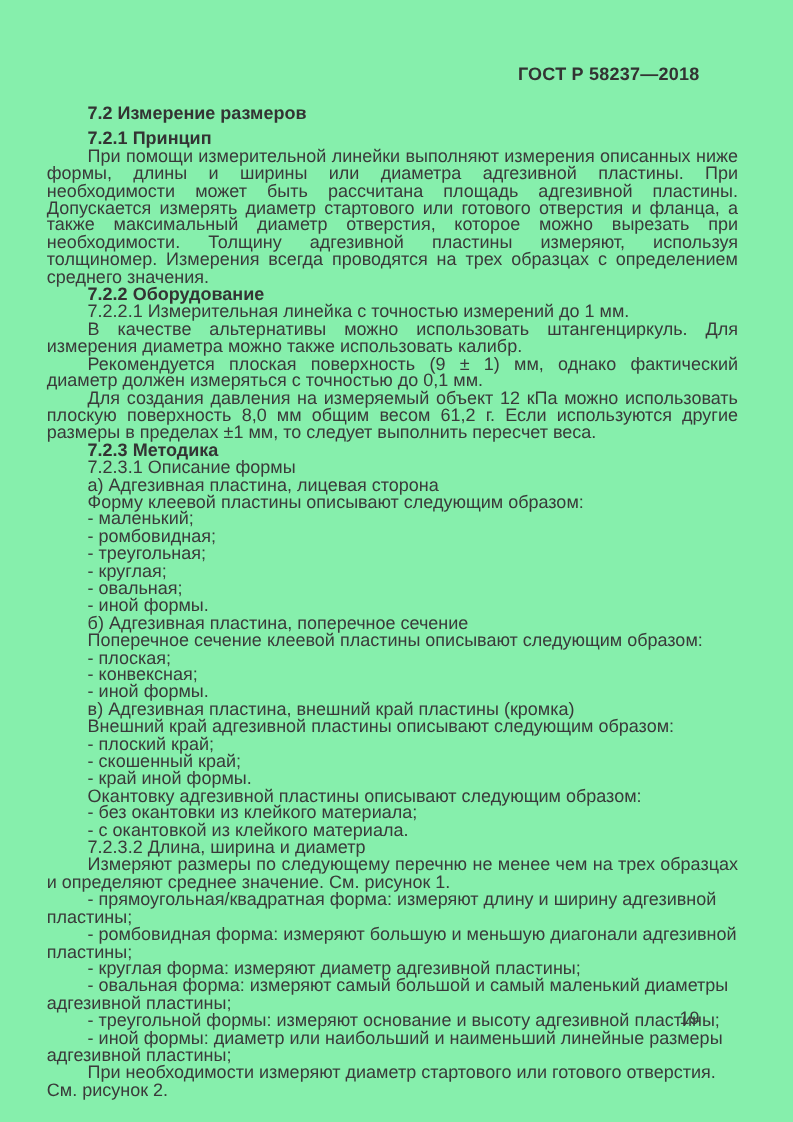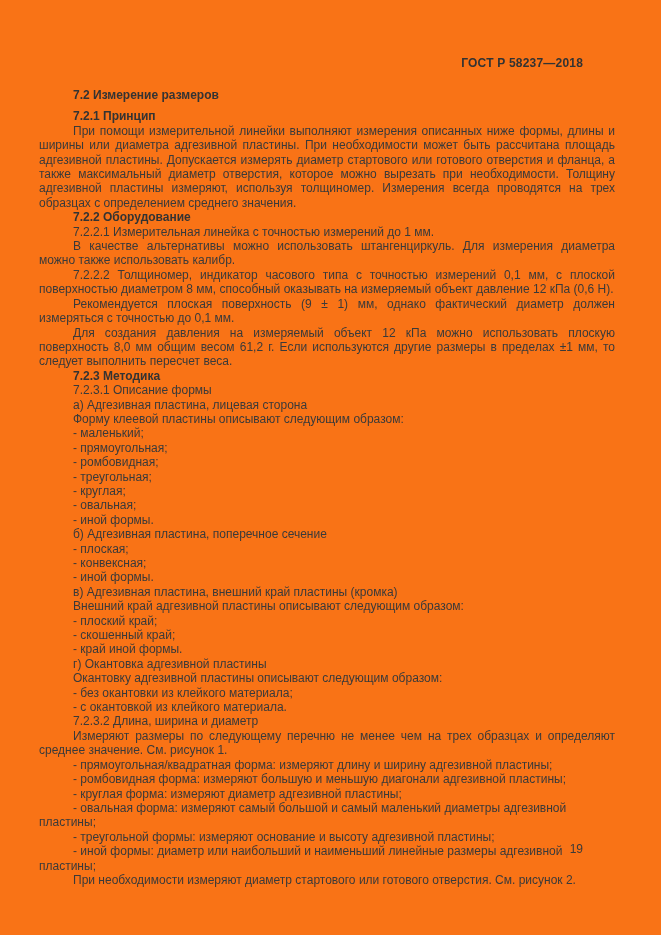--- a/index.html
+++ b/index.html
@@ -1,23 +1,23 @@
 <!DOCTYPE html>
 <html lang="ru"><head>
 <meta charset="utf-8">
 <style>
   html,body{margin:0;padding:0;background:#e9e9e7;}
   .doc{
     position:relative;
     width:661px;height:935px;
     margin:0 auto;
-    background:#f97316;
+    background:#86efac;
     color:#3a3a3a;
     font-family:"Liberation Sans", sans-serif;
-    font-size:12px;
+    font-size:15px;
     line-height:14.4px;
     overflow:hidden;
     box-shadow:0 0 4px rgba(0,0,0,.25);
   }
   .doc-header{
     position:absolute;
     top:56px;right:78px;
     font-weight:bold;
     color:#333;
     letter-spacing:.2px;
@@ -44,44 +44,42 @@
 <div class="doc">
   <div class="doc-header">ГОСТ Р 58237—2018</div>
 
   <div class="doc-content">
       <p class="block heading">7.2 Измерение размеров</p>
       <p class="block heading">7.2.1 Принцип</p>
       <p class="block para">При помощи измерительной линейки выполняют измерения описанных ниже формы, длины и ширины или диаметра адгезивной пластины. При необходимости может быть рассчитана площадь адгезивной пластины. Допускается измерять диаметр стартового или готового отверстия и фланца, а также максимальный диаметр отверстия, которое можно вырезать при необходимости. Толщину адгезивной пластины измеряют, используя толщиномер. Измерения всегда проводятся на трех образцах с определением среднего значения.</p>
       <p class="block heading">7.2.2 Оборудование</p>
       <p class="block line">7.2.2.1 Измерительная линейка с точностью измерений до 1 мм.</p>
       <p class="block para">В качестве альтернативы можно использовать штангенциркуль. Для измерения диаметра можно также использовать калибр.</p>
-      <p class="block para">7.2.2.2 Толщиномер, индикатор часового типа с точностью измерений 0,1 мм, с плоской поверхностью диаметром 8 мм, способный оказывать на измеряемый объект давление 12 кПа (0,6 Н).</p>
       <p class="block para">Рекомендуется плоская поверхность (9 ± 1) мм, однако фактический диаметр должен измеряться с точностью до 0,1 мм.</p>
       <p class="block para">Для создания давления на измеряемый объект 12 кПа можно использовать плоскую поверхность 8,0 мм общим весом 61,2 г. Если используются другие размеры в пределах ±1 мм, то следует выполнить пересчет веса.</p>
       <p class="block heading">7.2.3 Методика</p>
       <p class="block line">7.2.3.1 Описание формы</p>
       <p class="block line">а) Адгезивная пластина, лицевая сторона</p>
       <p class="block line">Форму клеевой пластины описывают следующим образом:</p>
       <p class="block item">-  маленький;</p>
-      <p class="block item">-  прямоугольная;</p>
       <p class="block item">-  ромбовидная;</p>
       <p class="block item">-  треугольная;</p>
       <p class="block item">-  круглая;</p>
       <p class="block item">-  овальная;</p>
       <p class="block item">-  иной формы.</p>
       <p class="block line">б) Адгезивная пластина, поперечное сечение</p>
+      <p class="block line">Поперечное сечение клеевой пластины описывают следующим образом:</p>
       <p class="block item">-  плоская;</p>
       <p class="block item">-  конвексная;</p>
       <p class="block item">-  иной формы.</p>
       <p class="block line">в) Адгезивная пластина, внешний край пластины (кромка)</p>
       <p class="block line">Внешний край адгезивной пластины описывают следующим образом:</p>
       <p class="block item">-  плоский край;</p>
       <p class="block item">-  скошенный край;</p>
       <p class="block item">-  край иной формы.</p>
-      <p class="block line">г) Окантовка адгезивной пластины</p>
       <p class="block line">Окантовку адгезивной пластины описывают следующим образом:</p>
       <p class="block item">-  без окантовки из клейкого материала;</p>
       <p class="block item">-  с окантовкой из клейкого материала.</p>
       <p class="block line">7.2.3.2 Длина, ширина и диаметр</p>
       <p class="block para">Измеряют размеры по следующему перечню не менее чем на трех образцах и определяют среднее значение. См. рисунок 1.</p>
       <p class="block item">-  прямоугольная/квадратная форма: измеряют длину и ширину адгезивной пластины;</p>
       <p class="block item">-  ромбовидная форма: измеряют большую и меньшую диагонали адгезивной пластины;</p>
       <p class="block item">-  круглая форма: измеряют диаметр адгезивной пластины;</p>
       <p class="block item">-  овальная форма: измеряют самый большой и самый маленький диаметры адгезивной пластины;</p>
       <p class="block item">-  треугольной формы: измеряют основание и высоту адгезивной пластины;</p>

